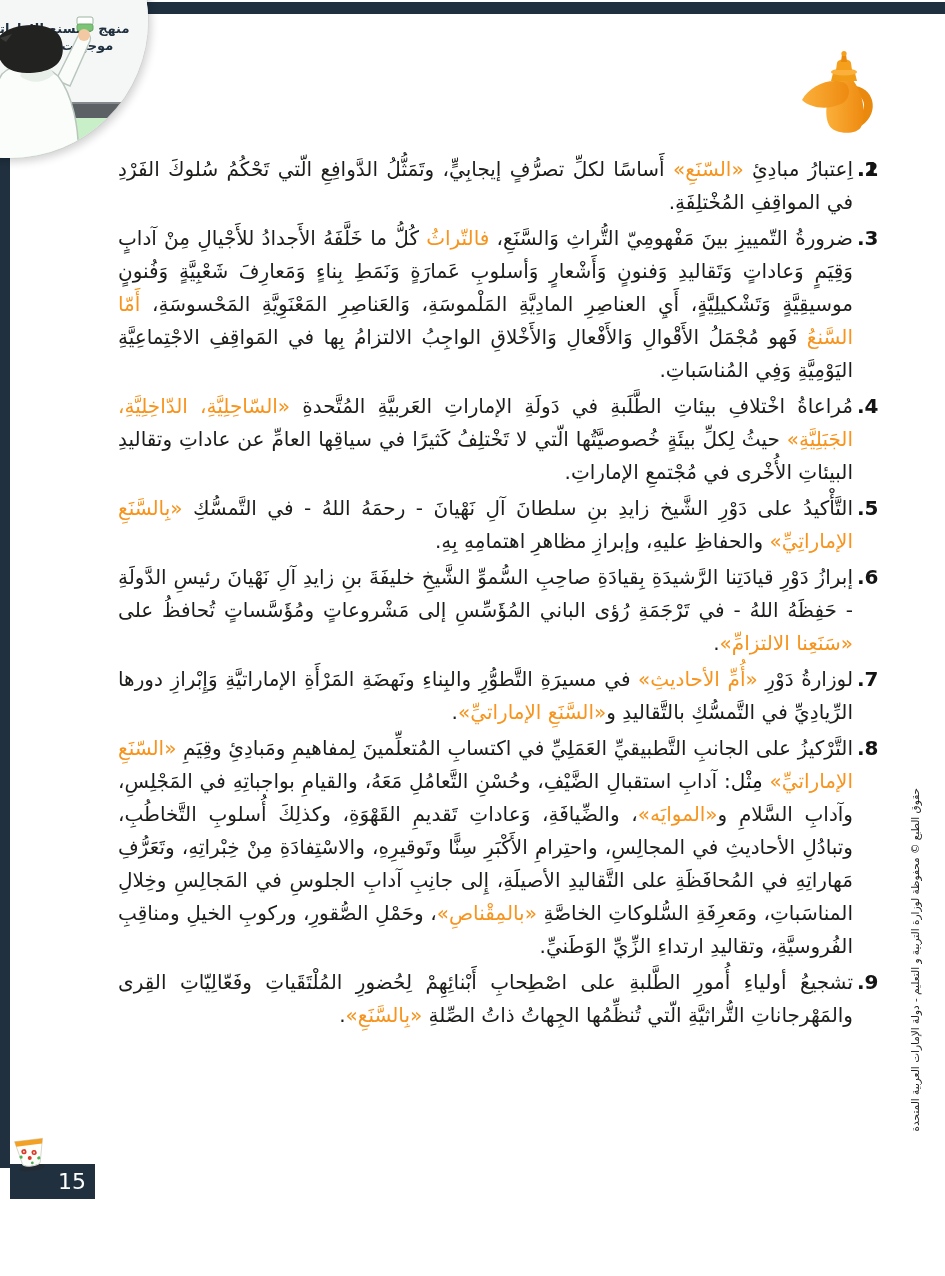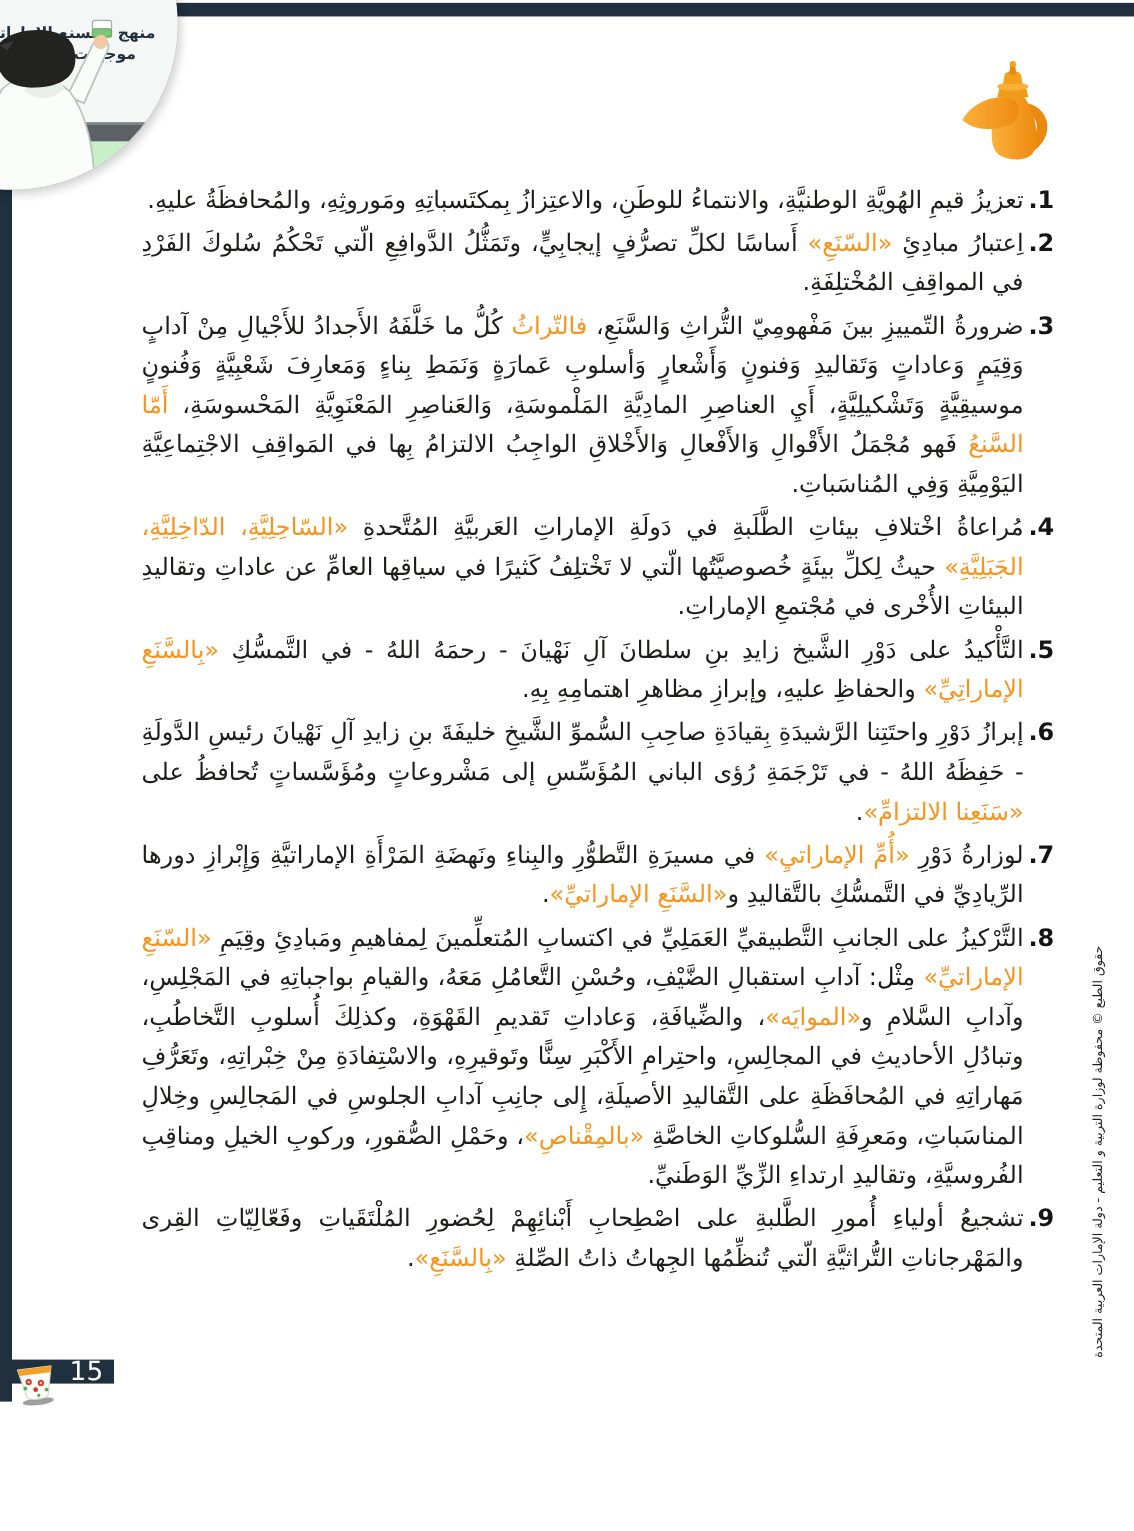--- a/index.html
+++ b/index.html
@@ -38,21 +38,21 @@
   .seg-normal { color:#1d1d1b; }
   .seg-orange { color:var(--orange); font-weight:normal; }
   .seg-bold   { color:#141414; font-weight:normal; }
 
   
   .copyright { position:absolute; top:788px; right:36px; width:322px; height:14px;
     transform-origin:100% 0; transform:rotate(-90deg); direction:rtl;
     font-size:10.5px; color:#1f1f1f; white-space:nowrap; text-align:right; }
 
   
-  .page-bar { position:absolute; left:10px; top:1133px; width:85px; height:20px;
+  .page-bar { position:absolute; left:10px; top:1164px; width:85px; height:35px;
     background:var(--navy); display:flex; align-items:center; justify-content:flex-end;
     padding-right:9px; }
   .page-num { color:#fff; font-size:22px; }
   .cup { position:absolute; left:11px; top:1132px; z-index:6; transform:rotate(-7deg); }
 </style>
 </head>
 <body>
 
 <div class="top-bar"></div>
 <div class="left-strip"></div>
@@ -89,27 +89,27 @@
   <path d="M2 50 C10 35 31 27 45 33 C51 38 50 48 43 53 C28 61 10 58 2 50 Z" fill="url(#g1)"></path>
   <path d="M33 23 L55 23 L57 31 L31 31 Z" fill="#f09c16"></path>
   <ellipse cx="44" cy="22" rx="13" ry="3.5" fill="#fbb03b"></ellipse>
   <path d="M37 13 C38 8 50 8 51 13 L52 20 L36 20 Z" fill="#f5a01c"></path>
   <path d="M42 4 C42 1 46 1 46 4 L47 12 L41 12 Z" fill="#e98a0e"></path>
   <circle cx="44" cy="3.5" r="2.6" fill="#f5a01c"></circle>
 </svg>
 
 <div class="content">
   <ol>
-      <li><span class="num">1.</span><span class="seg-normal">تعزيزُ قيمِ الهُويَّةِ الوطنيَّةِ، والانتماءُ للوطَنِ، والاعتِزازُ بِمكتَسباتِهِ ومَوروثِهِ، والمُحافظَةُ عليهِ.</span></li>
+      <li><span class="num">1.</span></li>
       <li><span class="num">2.</span><span class="seg-normal">اِعتبارُ مبادِئِ </span><span class="seg-orange">«السّنَعِ»</span><span class="seg-normal"> أَساسًا لكلِّ تصرُّفٍ إيجابِيٍّ، وتَمَثُّلُ الدَّوافِعِ الّتي تَحْكُمُ سُلوكَ الفَرْدِ في المواقِفِ المُخْتلِفَةِ.</span></li>
       <li><span class="num">3.</span><span class="seg-normal">ضرورةُ التّمييزِ بينَ مَفْهومِيّ التُّراثِ وَالسَّنَعِ، </span><span class="seg-orange">فالتّراثُ</span><span class="seg-normal"> كُلُّ ما خَلَّفَهُ الأَجدادُ للأَجْيالِ مِنْ آدابٍ وَقِيَمٍ وَعاداتٍ وَتَقاليدِ وَفنونٍ وَأَشْعارٍ وَأسلوبِ عَمارَةٍ وَنَمَطِ بِناءٍ وَمَعارِفَ شَعْبِيَّةٍ وَفُنونٍ موسيقِيَّةٍ وَتَشْكيلِيَّةٍ، أَيِ العناصِرِ المادِيَّةِ المَلْموسَةِ، وَالعَناصِرِ المَعْنَوِيَّةِ المَحْسوسَةِ، </span><span class="seg-orange">أَمّا السَّنعُ</span><span class="seg-normal"> فَهو مُجْمَلُ الأَقْوالِ وَالأَفْعالِ وَالأَخْلاقِ الواجِبُ الالتزامُ بِها في المَواقِفِ الاجْتِماعِيَّةِ اليَوْمِيَّةِ وَفِي المُناسَباتِ.</span></li>
       <li><span class="num">4.</span><span class="seg-normal">مُراعاةُ اخْتلافِ بيئاتِ الطَّلَبةِ في دَولَةِ الإماراتِ العَربيَّةِ المُتَّحدةِ </span><span class="seg-orange">«السّاحِلِيَّةِ، الدّاخِلِيَّةِ، الجَبَلِيَّةِ»</span><span class="seg-normal"> حيثُ لِكلِّ بيئَةٍ خُصوصيَّتُها الّتي لا تَخْتلِفُ كَثيرًا في سياقِها العامِّ عن عاداتِ وتقاليدِ البيئاتِ الأُخْرى في مُجْتمعِ الإماراتِ.</span></li>
       <li><span class="num">5.</span><span class="seg-normal">التَّأْكيدُ على دَوْرِ الشَّيخ زايدِ بنِ سلطانَ آلِ نَهْيانَ - رحمَهُ اللهُ - في التَّمسُّكِ </span><span class="seg-orange">«بِالسَّنَعِ الإماراتِيِّ»</span><span class="seg-normal"> والحفاظِ عليهِ، وإبرازِ مظاهرِ اهتمامِهِ بِهِ.</span></li>
-      <li><span class="num">6.</span><span class="seg-normal">إبرازُ دَوْرِ واحتَتِنا الرَّشيدَةِ بِقيادَةِ صاحِبِ السُّموِّ الشَّيخِ خليفَةَ بنِ زايدِ آلِ نَهْيانَ رئيسِ الدَّولَةِ - حَفِظَهُ اللهُ - في تَرْجَمَةِ رُؤى الباني المُؤَسِّسِ إلى مَشْروعاتٍ ومُؤَسَّساتٍ تُحافظُ على </span><span class="seg-orange">«سَنَعِنا الالتزامِّ»</span><span class="seg-normal">.</span></li>
-      <li><span class="num">7.</span><span class="seg-normal">لوزارةُ دَوْرِ </span><span class="seg-orange">«أُمِّ الإماراتيِ»</span><span class="seg-normal"> في مسيرَةِ التَّطوُّرِ والبِناءِ ونَهضَةِ المَرْأَةِ الإماراتيَّةِ وَإِبْرازِ دورها الرِّيادِيِّ في التَّمسُّكِ بالتَّقاليدِ و</span><span class="seg-orange">«السَّنَعِ الإماراتيِّ»</span><span class="seg-normal">.</span></li>
+      <li><span class="num">6.</span><span class="seg-normal">إبرازُ دَوْرِ قيادَتِنا الرَّشيدَةِ بِقيادَةِ صاحِبِ السُّموِّ الشَّيخِ خليفَةَ بنِ زايدِ آلِ نَهْيانَ رئيسِ الدَّولَةِ - حَفِظَهُ اللهُ - في تَرْجَمَةِ رُؤى الباني المُؤَسِّسِ إلى مَشْروعاتٍ ومُؤَسَّساتٍ تُحافظُ على </span><span class="seg-orange">«سَنَعِنا الالتزامِّ»</span><span class="seg-normal">.</span></li>
+      <li><span class="num">7.</span><span class="seg-normal">لوزارةُ دَوْرِ </span><span class="seg-orange">«أُمِّ الأحاديثِ»</span><span class="seg-normal"> في مسيرَةِ التَّطوُّرِ والبِناءِ ونَهضَةِ المَرْأَةِ الإماراتيَّةِ وَإِبْرازِ دورها الرِّيادِيِّ في التَّمسُّكِ بالتَّقاليدِ و</span><span class="seg-orange">«السَّنَعِ الإماراتيِّ»</span><span class="seg-normal">.</span></li>
       <li><span class="num">8.</span><span class="seg-normal">التَّرْكيزُ على الجانبِ التَّطبيقيِّ العَمَلِيِّ في اكتسابِ المُتعلِّمينَ لِمفاهيمِ ومَبادِئِ وقِيَمِ </span><span class="seg-orange">«السّنَعِ الإماراتيِّ»</span><span class="seg-bold"> مِثْل:</span><span class="seg-normal"> آدابِ استقبالِ الضَّيْفِ، وحُسْنِ التَّعامُلِ مَعَهُ، والقيامِ بواجباتِهِ في المَجْلِسِ، وآدابِ السَّلامِ و</span><span class="seg-orange">«الموايَه»</span><span class="seg-normal">، والضِّيافَةِ، وَعاداتِ تَقديمِ القَهْوَةِ، وكذلِكَ أُسلوبِ التَّخاطُبِ، وتبادُلِ الأحاديثِ في المجالِسِ، واحتِرامِ الأَكْبَرِ سِنًّا وتَوقيرِهِ، والاسْتِفادَةِ مِنْ خِبْراتِهِ، وتَعَرُّفِ مَهاراتِهِ في المُحافَظَةِ على التَّقاليدِ الأصيلَةِ، إِلى جانِبِ آدابِ الجلوسِ في المَجالِسِ وخِلالِ المناسَباتِ، ومَعرِفَةِ السُّلوكاتِ الخاصَّةِ </span><span class="seg-orange">«بالمِقْناصِ»</span><span class="seg-normal">، وحَمْلِ الصُّقورِ، وركوبِ الخيلِ ومناقِبِ الفُروسيَّةِ، وتقاليدِ ارتداءِ الزِّيِّ الوَطَنيِّ.</span></li>
       <li><span class="num">9.</span><span class="seg-normal">تشجيعُ أولياءِ أُمورِ الطَّلبةِ على اصْطِحابِ أَبْنائِهِمْ لِحُضورِ المُلْتَقَياتِ وفَعّالِيّاتِ القِرى والمَهْرجاناتِ التُّراثيَّةِ الّتي تُنظِّمُها الجِهاتُ ذاتُ الصِّلةِ </span><span class="seg-orange">«بِالسَّنَعِ»</span><span class="seg-normal">.</span></li>
     </ol>
 </div>
 
 <div class="copyright">حقوق الطبع © محفوظة لوزارة التربية و التعليم - دولة الإمارات العربية المتحدة</div>
 
 <div class="page-bar">
   <span class="page-num">15</span>
 </div>

